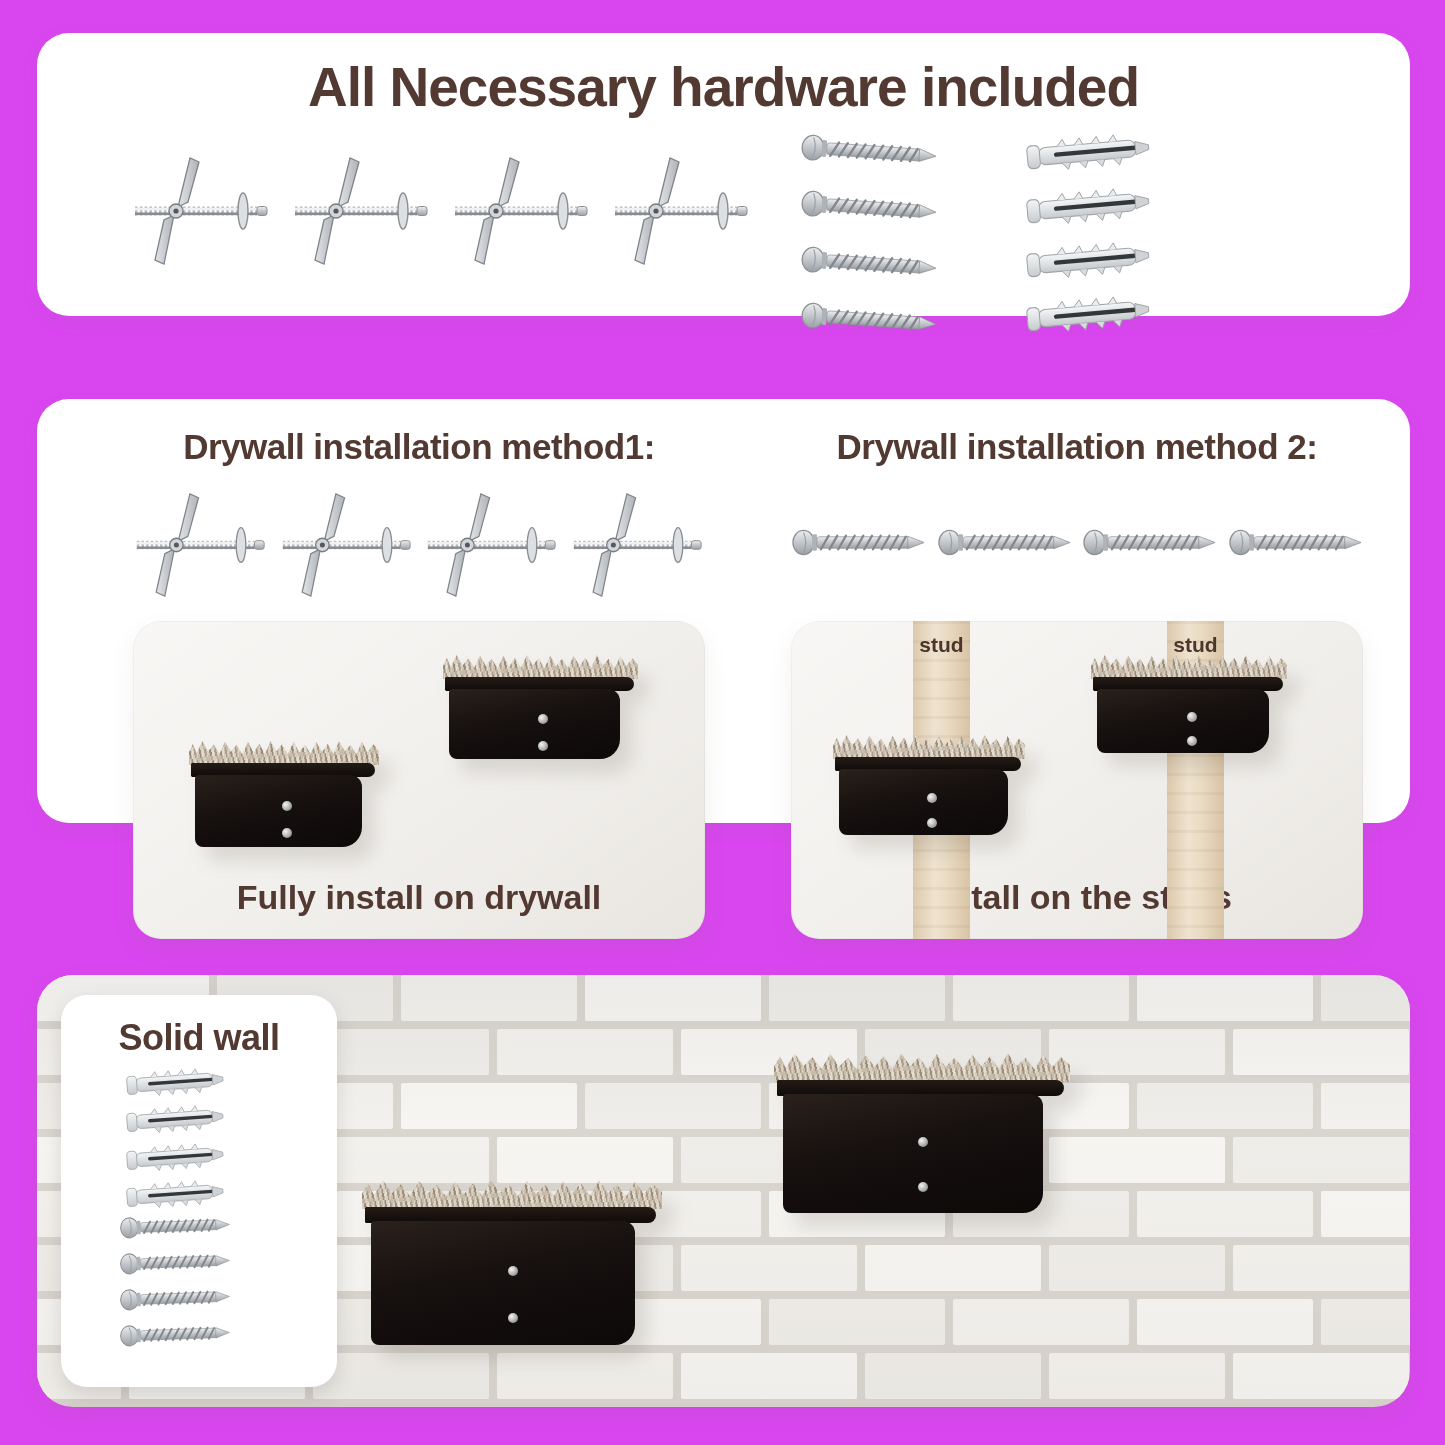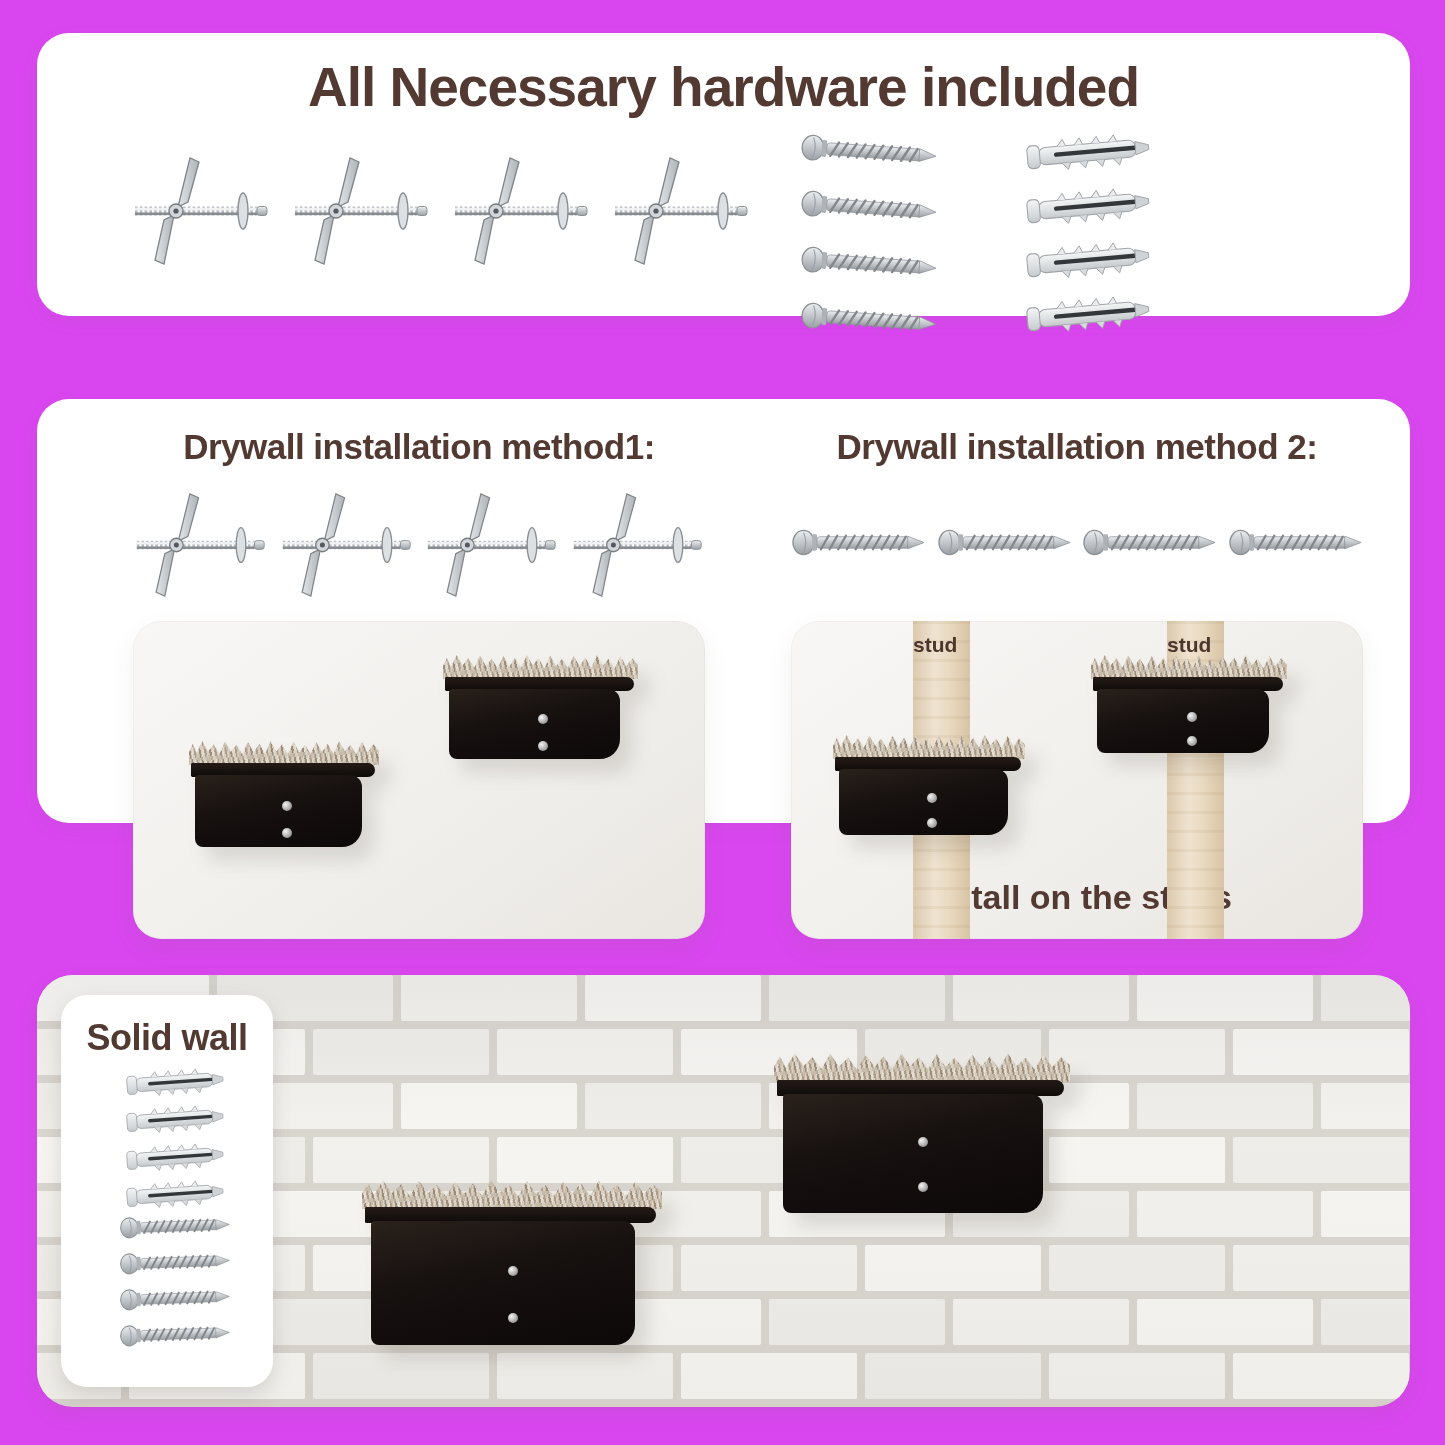--- a/index.html
+++ b/index.html
@@ -40,21 +40,21 @@
          box-shadow:inset 0 0 0 1px rgba(0,0,0,0.03),0 10px 22px rgba(120,110,95,0.10);overflow:hidden;}
   .panel-caption{position:absolute;left:0;width:100%;bottom:22px;text-align:center;font-size:34px;font-weight:700;color:#523931;}
 
   
   .stud{position:absolute;top:0;bottom:0;width:57px;z-index:1;
         background:linear-gradient(90deg,#dcc9ad 0%,#efe3d0 38%,#e9dac1 62%,#d8c4a6 100%);}
   .stud::after{content:"";position:absolute;inset:0;
         background:repeating-linear-gradient(180deg,rgba(160,128,88,0.10) 0 3px,rgba(0,0,0,0) 3px 19px);}
   .stud-1{left:122px;}
   .stud-2{left:376px;}
-  .stud-label{position:absolute;top:12px;left:0;width:100%;font-size:21px;font-weight:700;color:#4c352d;z-index:2;}
+  .stud-label{position:absolute;top:12px;left:0;width:100%;text-align:center;font-size:21px;font-weight:700;color:#4c352d;z-index:2;}
 
   
   .shelf{position:absolute;z-index:2;filter:drop-shadow(12px 14px 9px rgba(90,80,70,0.16));}
   .carpet{position:absolute;left:0;top:0;width:100%;height:26px;
       background:
         repeating-linear-gradient(100deg,rgba(255,255,255,0.30) 0 2px,rgba(0,0,0,0) 2px 5px),
         repeating-linear-gradient(75deg,#c9bca9 0 3px,#9a8c79 3px 5px,#d8cebf 5px 8px,#ab9d8a 8px 10px);
       clip-path:polygon(0% 100%,0% 50%,2% 18%,4% 55%,7% 8%,10% 48%,13% 20%,16% 58%,19% 10%,22% 50%,25% 22%,28% 60%,31% 12%,34% 52%,37% 18%,40% 58%,43% 8%,46% 48%,49% 20%,52% 60%,55% 10%,58% 52%,61% 22%,64% 58%,67% 12%,70% 50%,73% 18%,76% 58%,79% 8%,82% 48%,85% 22%,88% 60%,91% 12%,94% 52%,97% 20%,100% 45%,100% 100%);}
   .board{position:absolute;left:1%;top:24px;width:97%;height:14px;background:linear-gradient(180deg,#241b16,#0f0b09);border-radius:2px 10px 10px 2px;}
   .bracket{position:absolute;left:3%;top:36px;width:88%;bottom:0;
@@ -75,21 +75,21 @@
 
   
   .photo{position:absolute;left:37px;top:975px;width:1373px;height:432px;border-radius:36px;
          background:#d9d5cf;overflow:hidden;box-shadow:0 8px 20px rgba(120,110,95,0.10);}
   .brick-row{display:flex;gap:8px;margin-bottom:8px;}
   .brick{flex:0 0 176px;height:46px;border-radius:2px;}
   .v0{background:#f6f5f2;} .v1{background:#efede9;} .v2{background:#f3f1ed;}
   .wall-tint{position:absolute;inset:0;pointer-events:none;
       background:linear-gradient(180deg,rgba(110,112,120,0.07),rgba(255,255,255,0) 35%,rgba(120,112,100,0.05));}
 
-  .solid-panel{position:absolute;left:24px;top:20px;width:212px;height:392px;background:#ffffff;
+  .solid-panel{position:absolute;left:24px;top:20px;width:276px;height:392px;background:#ffffff;
       border-radius:26px;box-shadow:0 8px 20px rgba(90,80,70,0.18);z-index:3;}
   .solid-title{position:absolute;top:22px;left:0;width:100%;text-align:center;font-size:36px;letter-spacing:-0.5px;}
   .anchors-solid{left:62px;top:72px;width:124px;height:142px;}
   .anchors-solid .hw-item svg{width:104px;height:30px;}
   .anchors-solid .hw-item{transform:rotate(-2deg);}
   .screws-solid{left:58px;top:218px;width:128px;height:134px;}
   .screws-solid .hw-item svg{width:112px;height:26px;}
   .screws-solid .hw-item{transform:rotate(-2deg);}
 
   .shelf-w1{left:325px;top:203px;width:300px;height:167px;}
@@ -228,20 +228,21 @@
             </div>
           </div>
         <div class="shelf shelf-p1b">
             <div class="carpet"></div>
             <div class="board"></div>
             <div class="bracket">
               <span class="sdot s1"></span>
               <span class="sdot s2"></span>
             </div>
           </div>
+        <div class="panel-caption">Fully install on drywall</div>
       </div>
     </div>
 
     <div class="method method-2">
       <h2 class="method-heading">Drywall installation method 2:</h2>
       <div class="hw-strip screws-m2">
           <div class="hw-item"><svg viewBox="0 0 140 32">
               <use href="#sym-screw"></use>
             </svg></div>
           <div class="hw-item"><svg viewBox="0 0 140 32">

